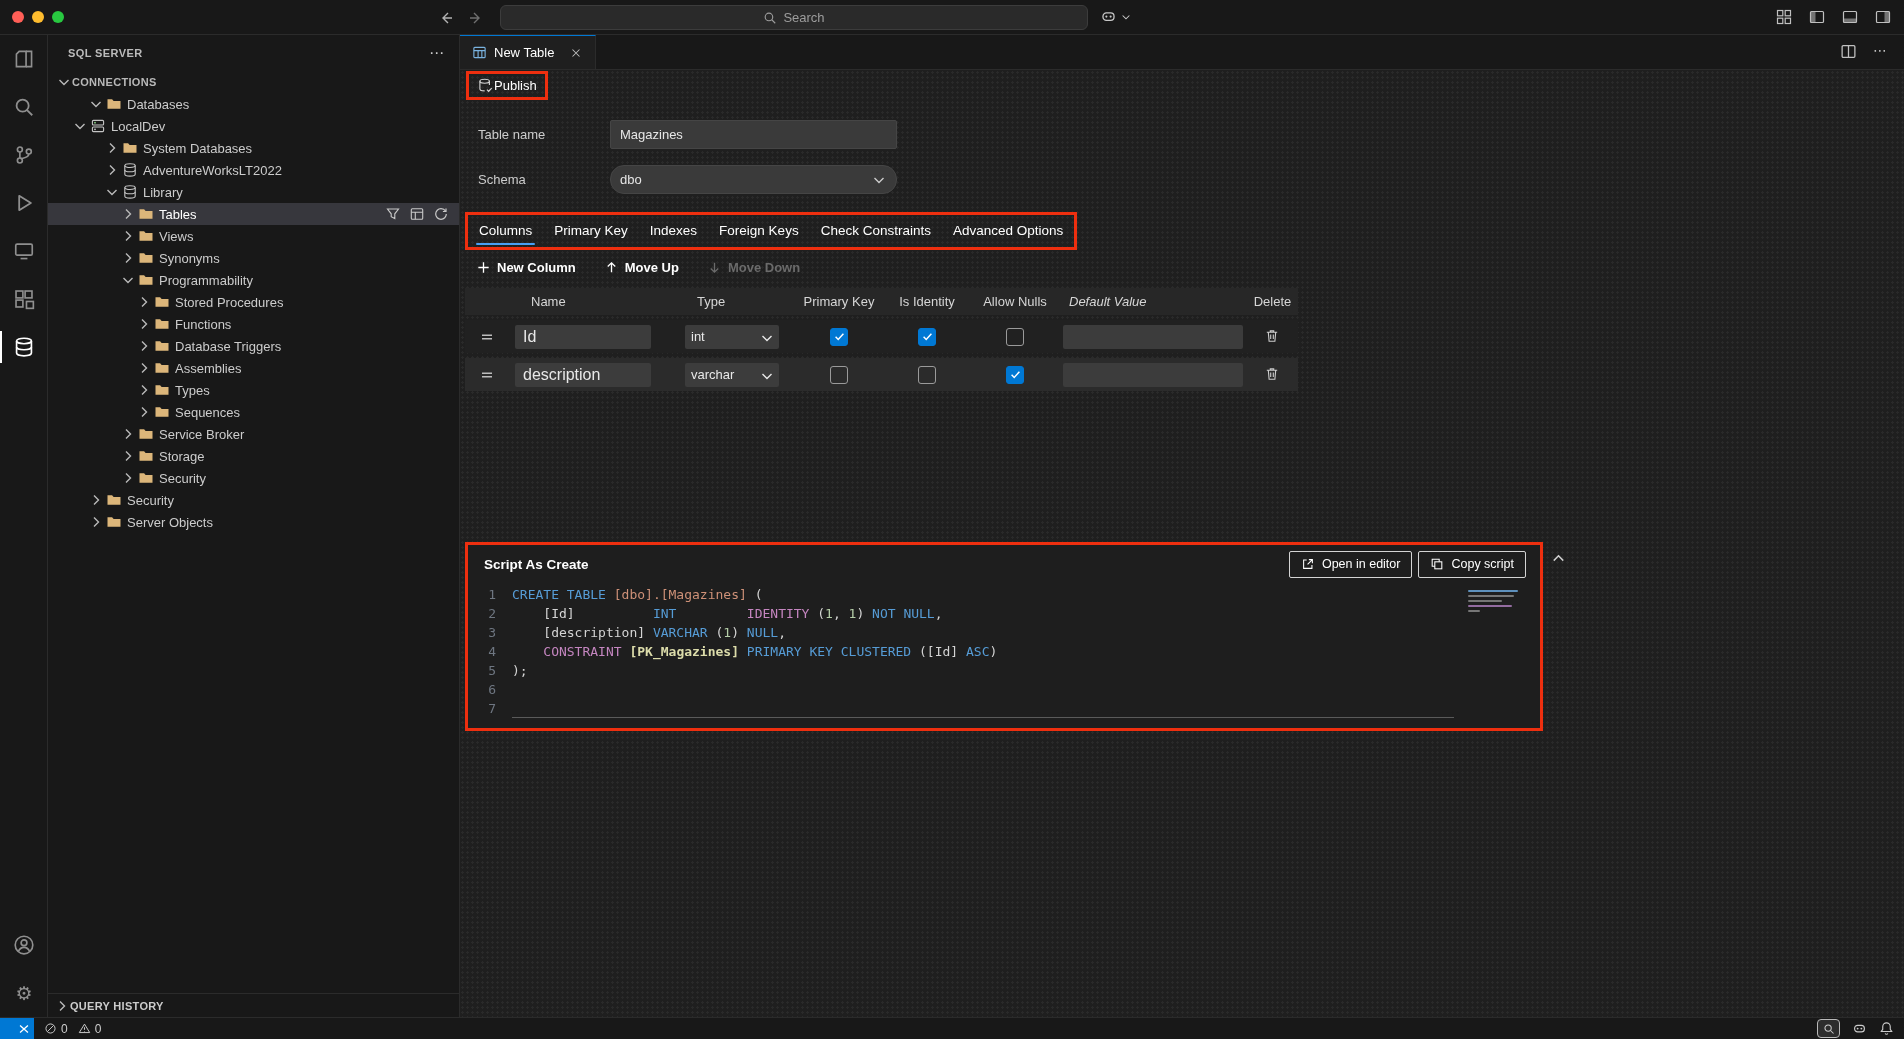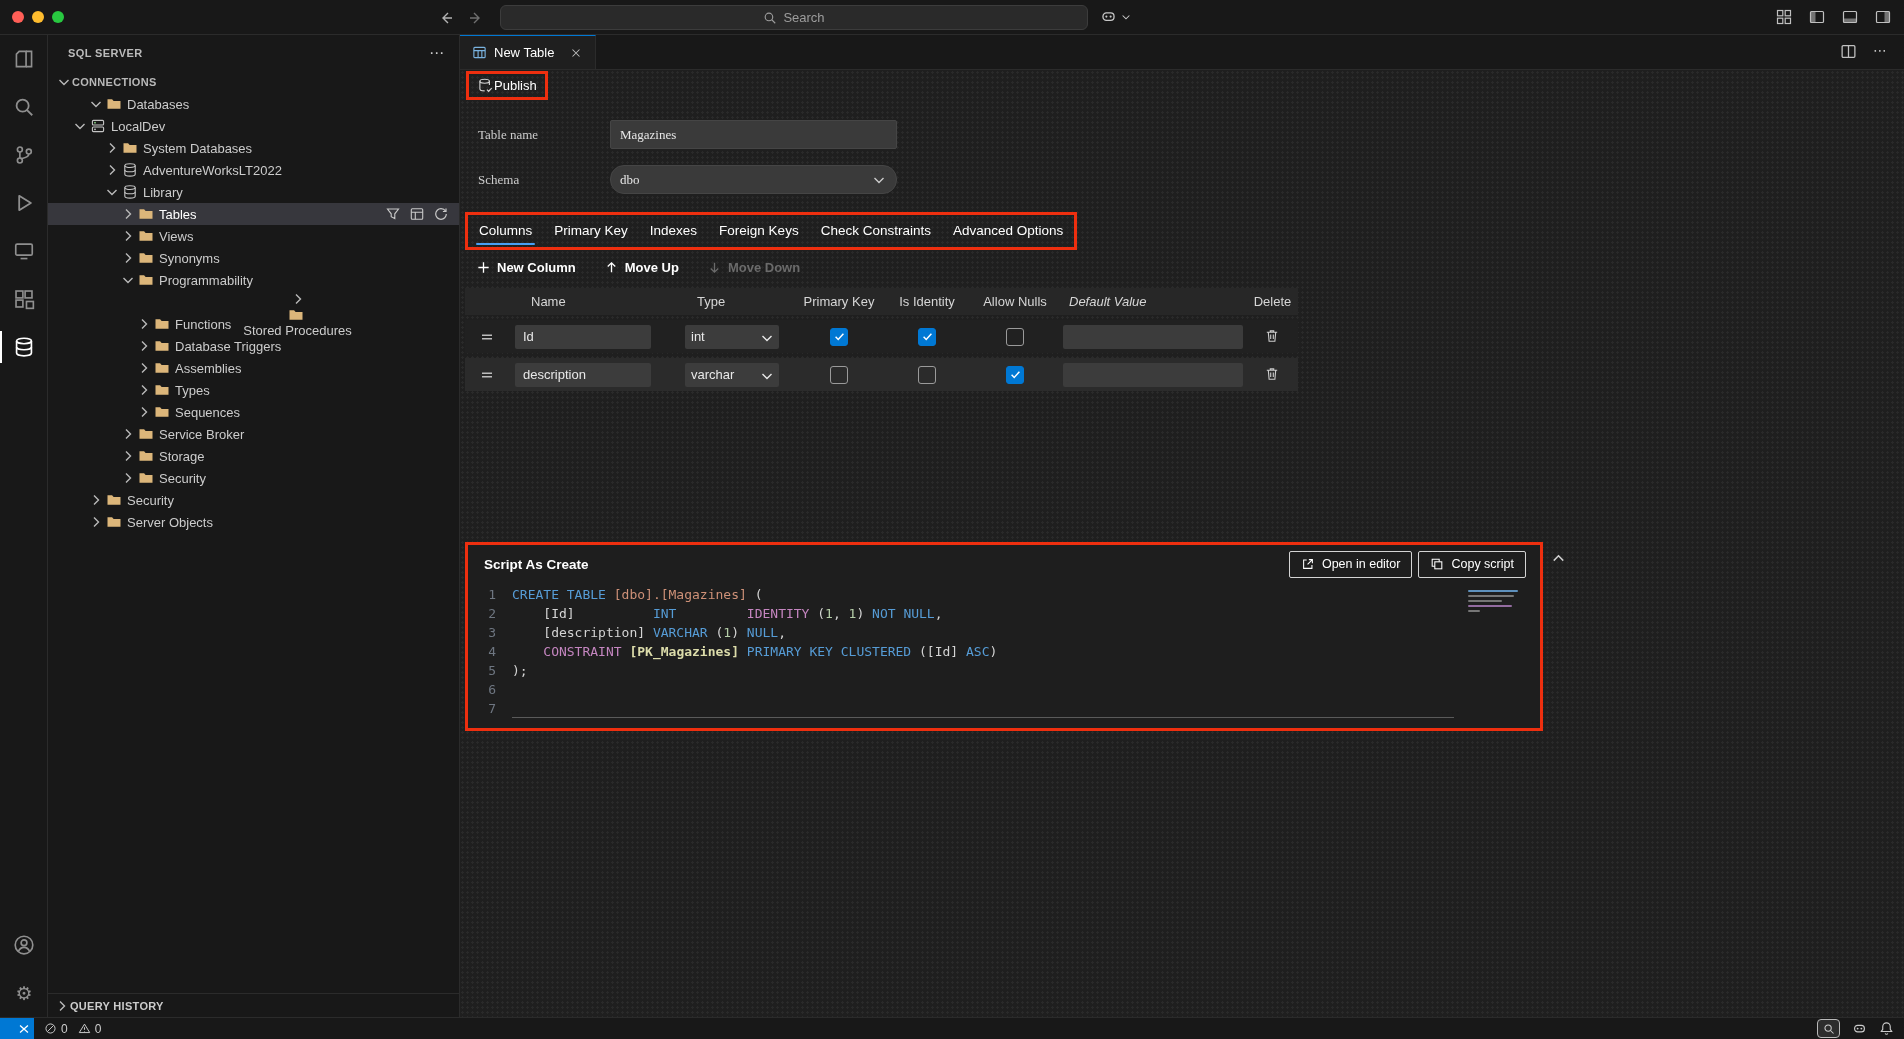--- a/index.html
+++ b/index.html
@@ -80,21 +80,21 @@
   .editor{position:absolute;top:35px;left:0;right:0;bottom:0;background-color:var(--bg-editor);
     background-image:radial-gradient(rgba(255,255,255,.05) 1px,transparent 1.2px);
     background-size:5px 5px;overflow:hidden;}
   .red-box{border:3px solid var(--annotation-red);}
 
   .publish-box{position:absolute;left:6px;top:1px;display:inline-flex;padding:3px 8px;background:transparent;}
   .publish-btn{display:flex;align-items:center;background:none;border:none;color:#ffffff;
     font-size:13px;cursor:pointer;font-family:inherit;}
   .publish-btn svg{width:17px;height:17px;color:#d7d7d7;}
 
-  .form-row{position:absolute;left:18px;display:flex;align-items:center;height:29px;font-family:Liberation Serif, serif;}
+  .form-row{position:absolute;left:18px;display:flex;align-items:center;height:29px;}
   .form-row.r1{top:50px;} .form-row.r2{top:95px;}
   .form-row label{width:132px;font-size:13px;color:#cccccc;}
   .text-input{width:287px;height:29px;background:#3a3a3a;border:1px solid #454545;border-radius:2px;
     color:#e6e6e6;font-size:13px;padding:0 9px;font-family:inherit;outline:none;}
   .select{width:287px;height:29px;background:#3a3a3a;border:1px solid #454545;border-radius:14px;
     color:#e6e6e6;font-size:13px;padding:0 9px;display:flex;align-items:center;cursor:pointer;}
   .select .chev{margin-left:auto;width:16px;height:16px;color:#cccccc;}
 
   .tabs-box{position:absolute;left:5px;top:142px;display:inline-flex;}
   .designer-tabs{display:flex;background:transparent;}
@@ -116,21 +116,21 @@
   .t-head .hc:nth-child(3){padding-left:14px;}
   .t-head .hc:nth-child(4),.t-head .hc:nth-child(5),.t-head .hc:nth-child(6),.t-head .hc:nth-child(8){text-align:center;}
   .t-head .hc:nth-child(7){padding-left:10px;font-style:italic;}
   .t-row{height:33px;margin-top:5px;}
   .t-row:nth-child(odd){background:#212121;}
   .t-row:nth-child(even){background:#2b2b2b;}
   .cell{display:flex;align-items:center;}
   .cell.center{justify-content:center;}
   .drag-h{width:16px;height:16px;color:#bdbdbd;margin-left:14px;cursor:grab;}
   .cell-input{width:136px;height:24px;margin-left:8px;background:#3c3c3c;border:none;border-radius:2px;
-    color:#e8e8e8;font-size:13px;padding:0 8px;font-family:inherit;outline:none;}
+    color:#e8e8e8;font-size:16px;padding:0 8px;font-family:inherit;outline:none;}
   .type-select{width:94px;height:24px;margin-left:2px;background:#3c3c3c;border-radius:2px;color:#e8e8e8;
     font-size:13px;padding:0 6px;display:flex;align-items:center;cursor:pointer;}
   .type-select .chev{margin-left:auto;width:14px;height:14px;}
   .dv-input{width:180px;height:24px;background:#3c3c3c;border:none;border-radius:2px;color:#e8e8e8;
     font-size:13px;padding:0 8px;margin-left:4px;font-family:inherit;outline:none;}
   .cb{width:18px;height:18px;border:1px solid #9a9a9a;border-radius:3px;background:transparent;
     display:flex;align-items:center;justify-content:center;cursor:pointer;}
   .cb.on{background:var(--accent-blue);border-color:var(--accent-blue);}
   .cb svg{width:13px;height:13px;color:#fff;}
   .trash{width:17px;height:17px;color:#cccccc;cursor:pointer;}
@@ -458,21 +458,21 @@
               <path d="M3.5 6l4.5 4.5L12.5 6" fill="none" stroke="currentColor" stroke-width="1.4"></path>
             </svg>
           </span>
           <span class="ticon">
             <svg class="i" viewBox="0 0 16 16">
               <path d="M1.5 3.2h4.6l1.5 1.8h6.9v7.8H1.5z" fill="var(--folder-yellow)"></path>
             </svg>
           </span>
           <span class="tlabel">Programmability</span>
         </div>
-        <div class="tree-row" style="padding-left: 88px; flex-direction: column;">
+        <div class="tree-row" style="padding-left: 88px;">
           <span class="twisty">
             <svg class="i" viewBox="0 0 16 16">
               <path d="M6 3.5L10.5 8 6 12.5" fill="none" stroke="currentColor" stroke-width="1.4"></path>
             </svg>
           </span>
           <span class="ticon">
             <svg class="i" viewBox="0 0 16 16">
               <path d="M1.5 3.2h4.6l1.5 1.8h6.9v7.8H1.5z" fill="var(--folder-yellow)"></path>
             </svg>
           </span>

